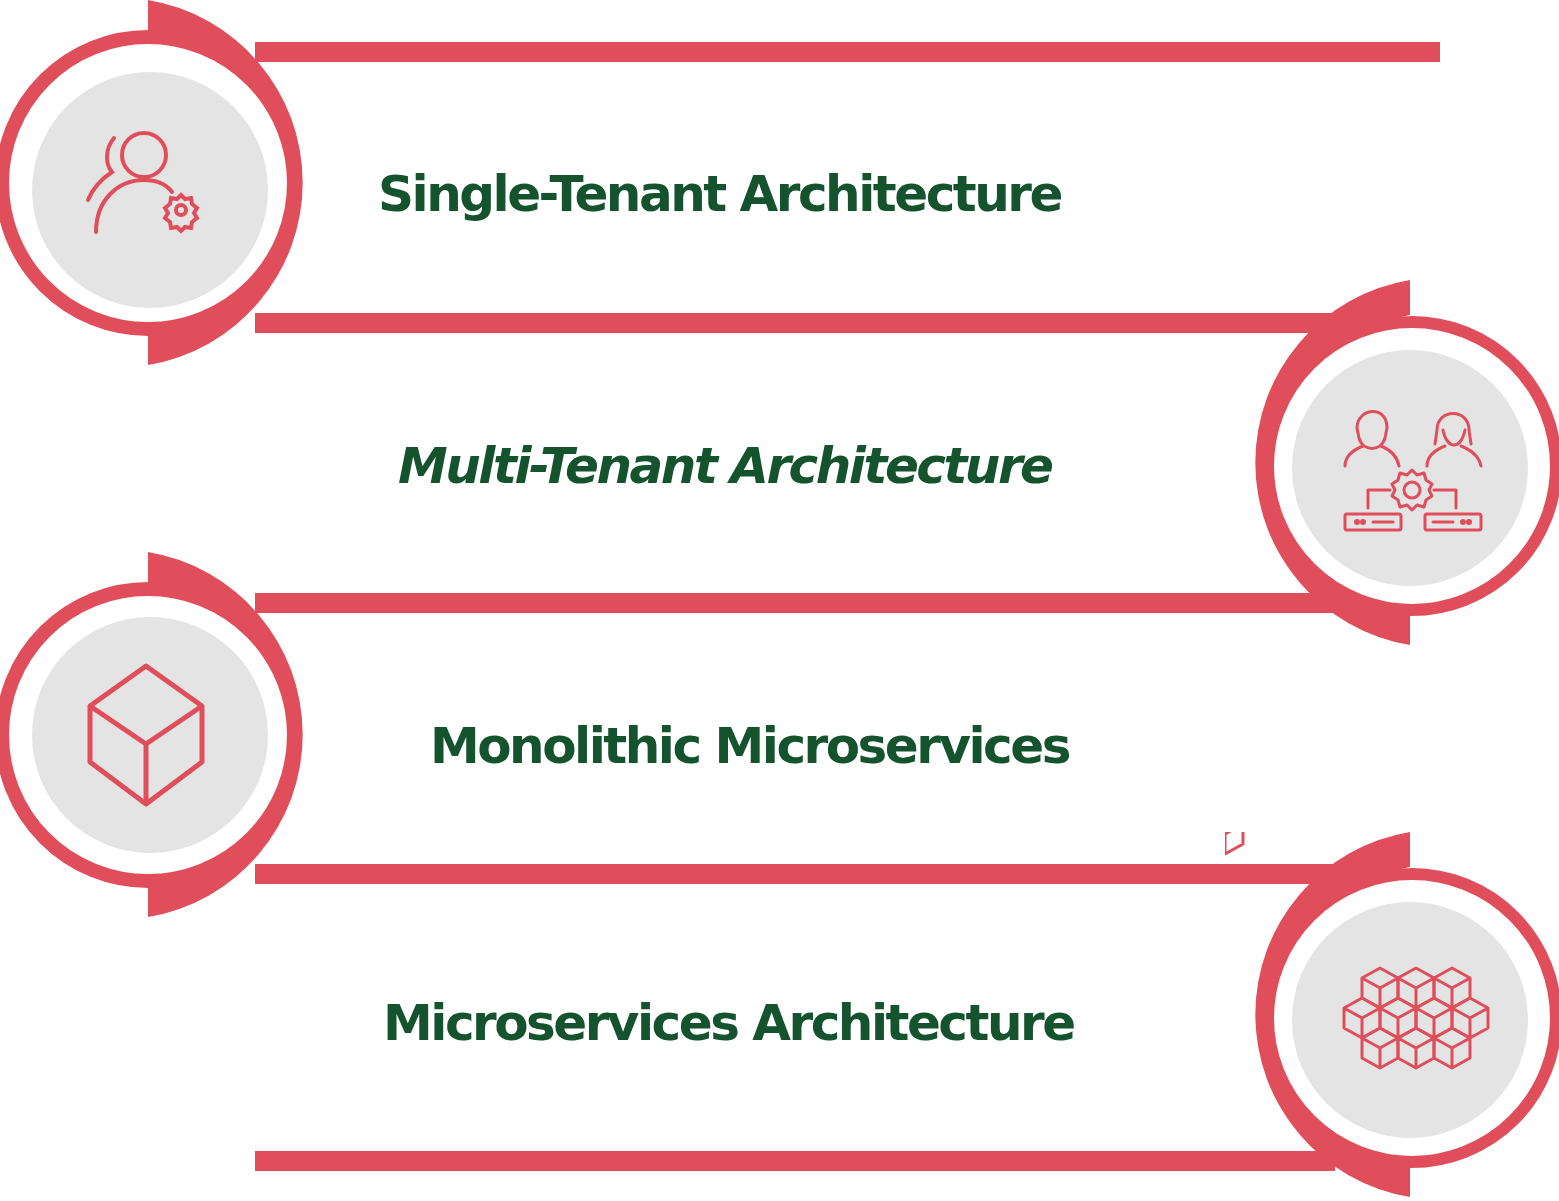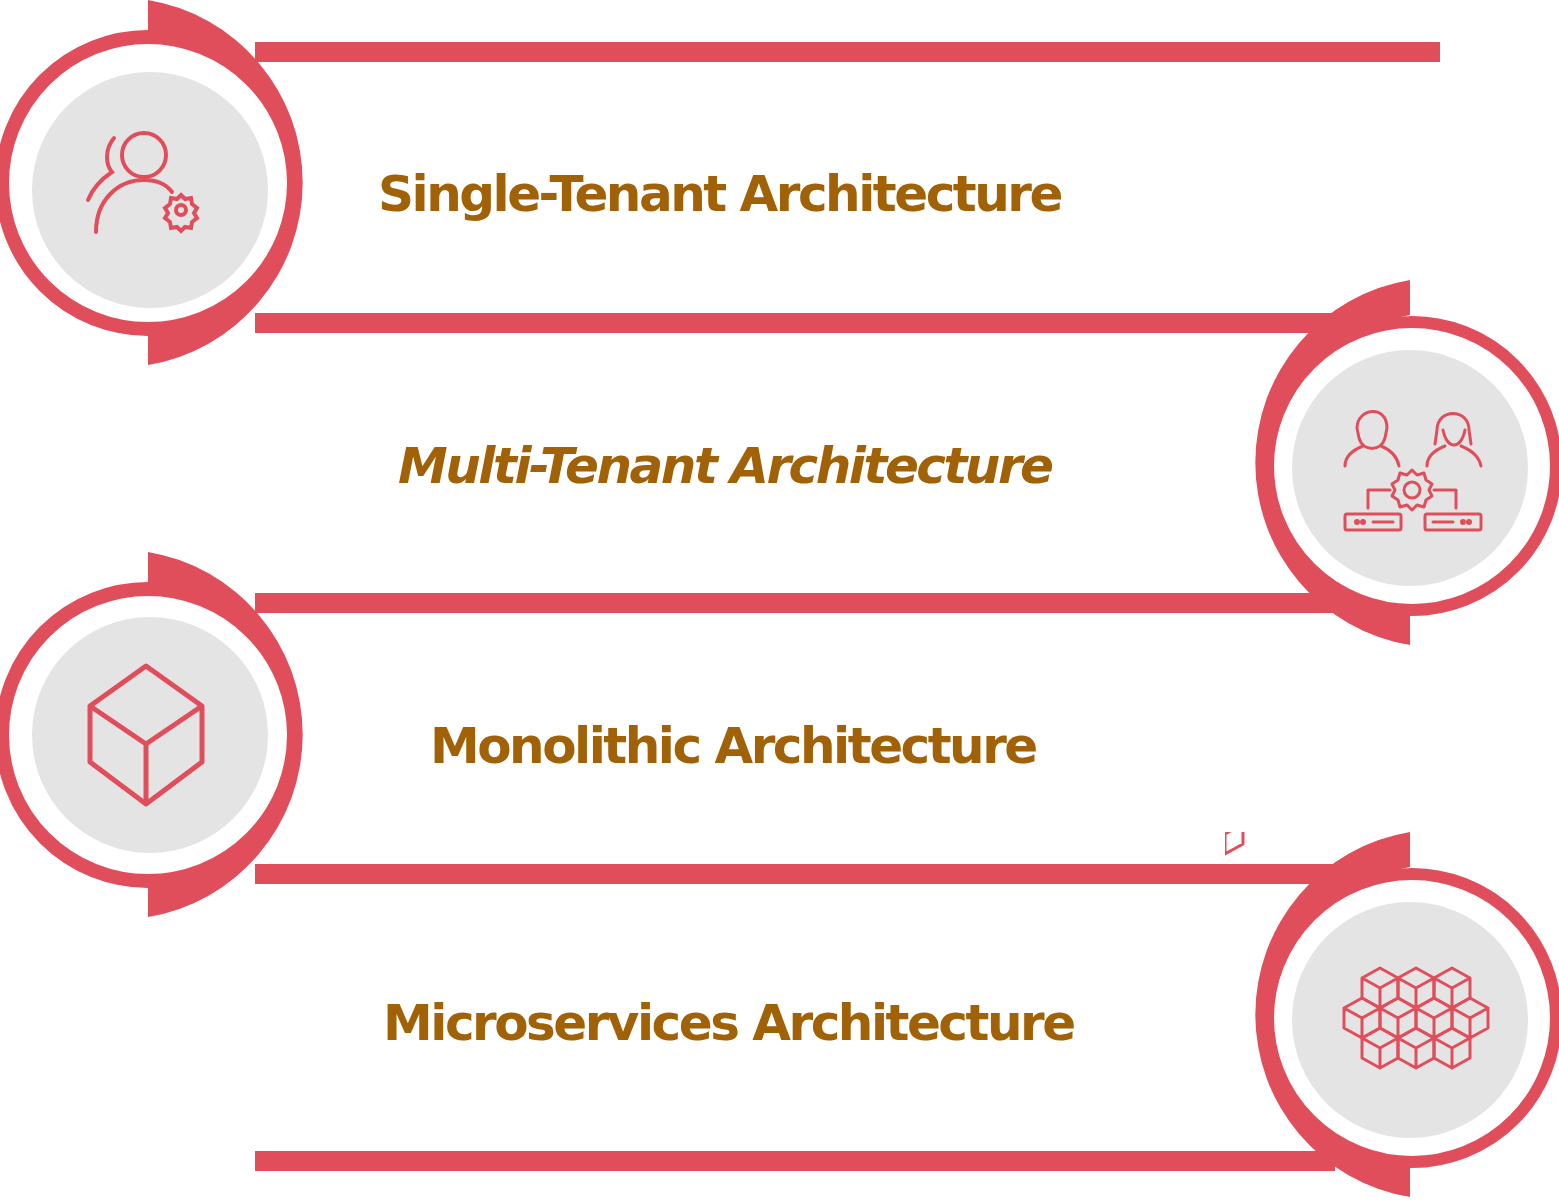--- a/index.html
+++ b/index.html
@@ -1,19 +1,19 @@
 <!DOCTYPE html>
 <html><head>
 <meta charset="utf-8">
 <style>
   html, body { margin:0; padding:0; }
   body { width:1559px; height:1201px; background:#ffffff; position:relative; overflow:hidden; font-family:"DejaVu Sans", sans-serif; }
   .bar { position:absolute; background:#e04e5b; height:20px; }
   .ring { position:absolute; }
-  .title { position:absolute; font-family:"DejaVu Sans", sans-serif; font-weight:bold; color:#a16207; font-size:50px; letter-spacing:-2.5px; white-space:nowrap; line-height:60px; }
+  .title { position:absolute; font-family:"DejaVu Sans", sans-serif; font-weight:bold; color:#14532d; font-size:50px; letter-spacing:-2.5px; white-space:nowrap; line-height:60px; }
   svg { display:block; }
 </style>
 </head>
 <body>
 
 <div class="bar" style="left:255px; top:42px; width:1185px;"></div>
 <div class="bar" style="left:255px; top:313px; width:1080px;"></div>
 <div class="bar" style="left:255px; top:593px; width:1080px;"></div>
 <div class="bar" style="left:255px; top:864px; width:1080px;"></div>
 <div class="bar" style="left:255px; top:1151px; width:1080px;"></div>
@@ -64,21 +64,21 @@
   <svg width="340" height="370" viewBox="0 0 340 370">
     <path d="M148,0 A185,185 0 0 1 148,365 L148,330 A150,150 0 0 0 148,35 Z" fill="#e04e5b"></path>
     <circle cx="148" cy="183" r="146" fill="#fff" stroke="#e04e5b" stroke-width="14"></circle>
     <circle cx="150" cy="183" r="118" fill="#e4e4e4"></circle>
     <g fill="none" stroke="#e04e5b" stroke-width="5" stroke-linejoin="round">
       <path d="M146,114 L202,154 L202,210 L146,252 L90,210 L90,154 Z"></path>
       <path d="M90,154 L146,192 L202,154 M146,192 L146,252"></path>
     </g>
   </svg>
 </div>
-<div class="title" style="left:430px; top:716px;">Monolithic Architecture</div>
+<div class="title" style="left:430px; top:716px;">Monolithic Microservices</div>
 
 <div class="ring" style="left:1225px; top:832px; width:334px; height:369px;">
   <svg width="334" height="369" viewBox="0 0 334 369">
     <path d="M185,0 A185,185 0 0 0 185,365 L185,330 A150,150 0 0 1 185,35 Z" fill="#e04e5b"></path>
     <circle cx="187" cy="186" r="144" fill="#fff" stroke="#e04e5b" stroke-width="12"></circle>
     <circle cx="185" cy="188" r="118" fill="#e4e4e4"></circle>
     <g fill="none" stroke="#e04e5b" stroke-width="3" stroke-linejoin="round">
       <g id="cb">
         <path d="M0,-18 L18,-8 L18,12 L0,22 L-18,12 L-18,-8 Z M-18,-8 L0,2 L18,-8 M0,2 L0,22"></path>
       </g>

